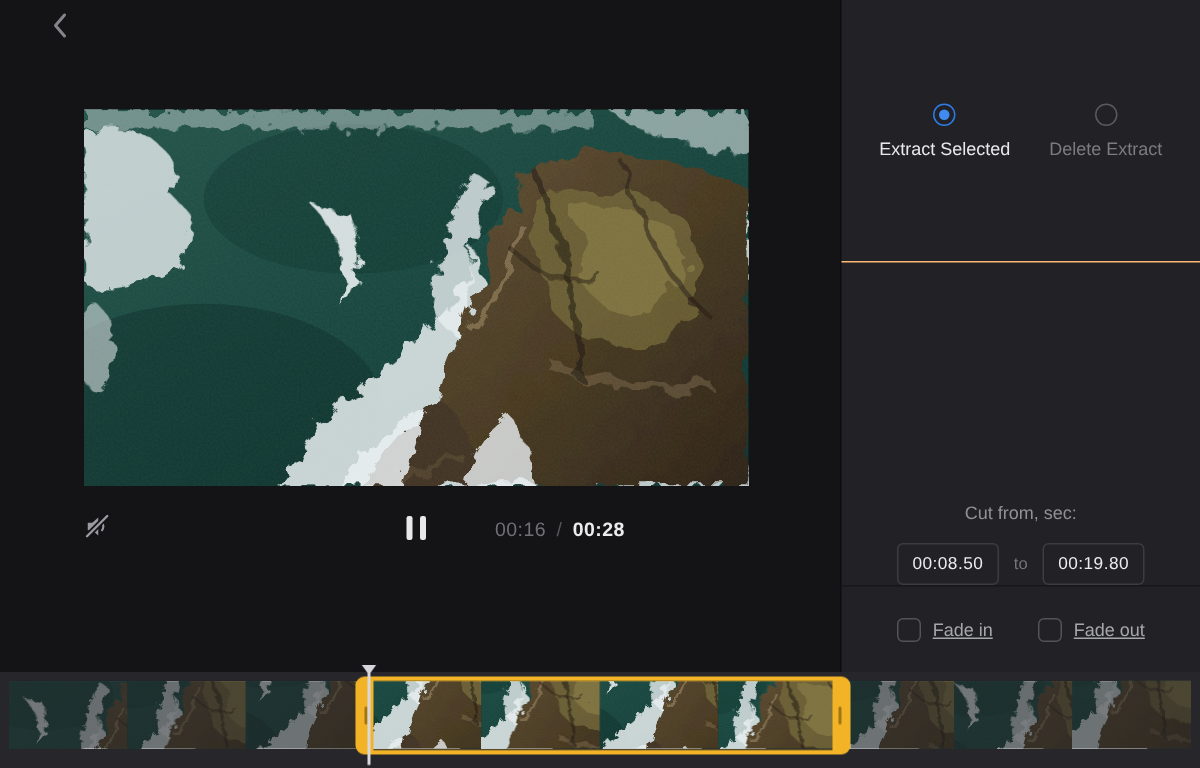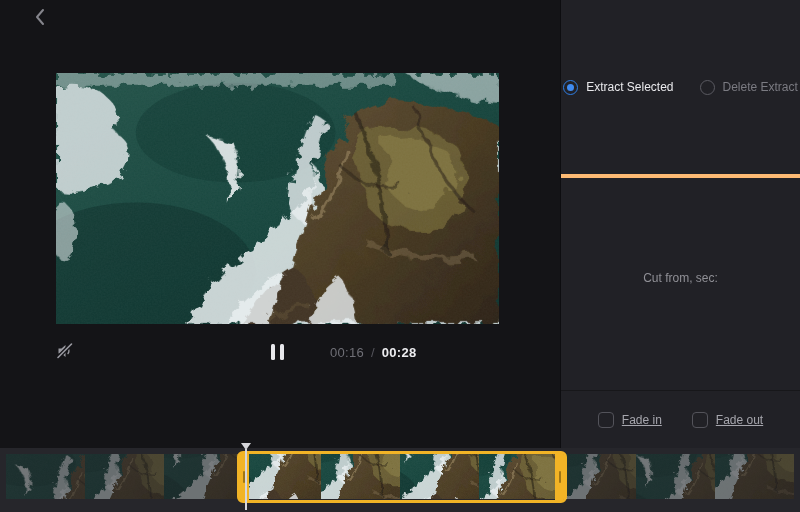--- a/index.html
+++ b/index.html
@@ -18,24 +18,24 @@
   .ctrl-pause{position:absolute;left:271px;top:344px;width:14px;height:16px;display:flex;gap:5px;cursor:pointer;}
   .ctrl-pause i{display:block;width:4px;height:16px;background:#e8e8eb;border-radius:1.5px;}
   .time{position:absolute;left:330px;top:345px;width:169px;text-align:left;font-size:13px;letter-spacing:.3px;}
   .time .cur{color:#6f6f76;}
   .time .sep{color:#55555c;margin:0 3px;}
   .time .tot{color:#ececef;font-weight:bold;}
   
   .panel{position:absolute;left:560px;top:0;width:240px;height:448px;background:#212126;border-left:1px solid #0d0d10;box-sizing:border-box;}
   .sec{box-sizing:border-box;display:flex;align-items:center;justify-content:center;}
   .sec1{height:174px;}
-  .sec2{height:216px;border-top:4px solid #fdba74;flex-direction:row;}
+  .sec2{height:216px;border-top:1px solid #fdba74;flex-direction:column;justify-content:flex-end;}
   .sec3{height:58px;border-top:1px solid #17171a;}
   .mode-row{display:flex;gap:26px;align-items:center;}
-  .radio-item{display:flex;align-items:center;gap:8px;cursor:pointer;}
+  .radio-item{display:flex;align-items:center;gap:8px;cursor:pointer;flex-direction:column;}
   .radio{width:13px;height:13px;border-radius:50%;border:1.5px solid #5a5a61;box-sizing:content-box;position:relative;}
   .radio-item.on .radio{border-color:#2e7de4;}
   .radio-item.on .radio::after{content:"";position:absolute;left:3px;top:3px;width:7px;height:7px;border-radius:50%;background:#3f8bf2;}
   .radio-item .rlabel{font-size:12px;color:#7b7b82;}
   .radio-item.on .rlabel{color:#e9e9ec;}
   .cut-label{font-size:12px;color:#909096;margin-bottom:13px;}
   .cut-row{display:flex;align-items:center;gap:10px;}
   .cut-input{width:62px;height:24px;background:transparent;border:1px solid #3c3c42;border-radius:4px;color:#ececf0;font-size:11.5px;text-align:center;letter-spacing:.3px;font-family:"Liberation Sans","DejaVu Sans",sans-serif;outline:none;}
   .to-label{font-size:11px;color:#74747a;}
   .fade-row{display:flex;gap:30px;align-items:center;}
@@ -167,20 +167,25 @@
       </div>
       <div class="radio-item">
         <span class="radio"></span>
         <span class="rlabel">Delete Extract</span>
       </div>
     </div>
   </div>
 
   <div class="sec sec2">
     <div class="cut-label">Cut from, sec:</div>
+    <div class="cut-row">
+      <input class="cut-input" type="text" value="00:08.50" style="">
+      <span class="to-label">to</span>
+      <input class="cut-input" type="text" value="00:19.80" style="">
+    </div>
   </div>
 
   <div class="sec sec3">
     <div class="fade-row">
       <div class="check-item">
         <span class="checkbox"></span>
         <span class="clabel">Fade in</span>
       </div>
       <div class="check-item">
         <span class="checkbox"></span>

